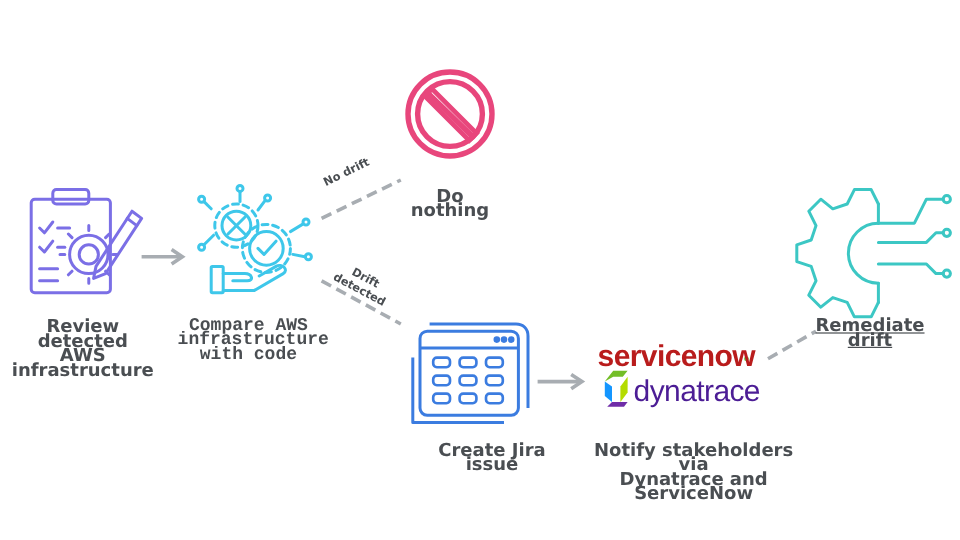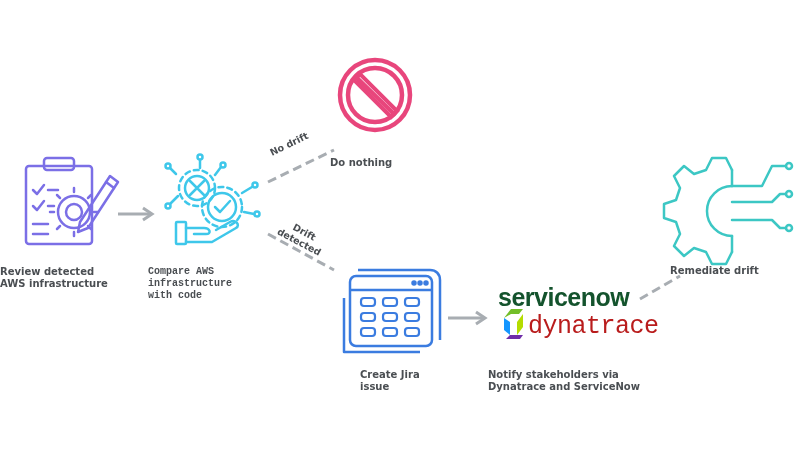--- a/index.html
+++ b/index.html
@@ -1,21 +1,21 @@
 <!DOCTYPE html>
 <html><head>
 <meta charset="utf-8">
 <style>
   html, body { margin:0; padding:0; background:#ffffff; }
   body { width:800px; height:450px; position:relative; overflow:hidden; font-family:"DejaVu Sans", sans-serif; }
   #canvas { position:absolute; left:0; top:0; width:800px; height:450px; }
-  .label { position:absolute; text-align:left; font-weight:bold; font-size:10px; line-height:12px; color:#4a4e52; white-space:pre-line; }
+  .label { position:absolute; text-align:center; font-weight:bold; font-size:15px; line-height:12px; color:#4a4e52; white-space:pre-line; }
   .edge-label { position:absolute; font-weight:bold; font-size:9.5px; color:#4a4e52; white-space:pre-line; text-align:center; line-height:11px; }
-  .logo-sn { position:absolute; font-family:"Liberation Sans", sans-serif; font-size:25px; font-weight:bold; color:#14532d; letter-spacing:-0.5px; }
-  .logo-dt { position:absolute; font-family:Liberation Mono, monospace; font-size:25px; color:#b91c1c; letter-spacing:-0.5px; }
+  .logo-sn { position:absolute; font-family:"Liberation Sans", sans-serif; font-size:25px; font-weight:bold; color:#b91c1c; letter-spacing:-0.5px; }
+  .logo-dt { position:absolute; font-family:Liberation Sans, sans-serif; font-size:25px; color:#4c1d95; letter-spacing:-0.5px; }
 </style>
 </head>
 <body>
 
 <svg id="canvas" width="800" height="450" viewBox="0 0 800 450">
 
   <g stroke="#a8adb2" stroke-width="3" fill="none">
     <line x1="118" y1="214" x2="150" y2="214"></line>
     <polyline points="143,208 152,214 143,220"></polyline>
     <line x1="268" y1="182" x2="334" y2="150" stroke-dasharray="9,5"></line>
@@ -121,20 +121,20 @@
 <div class="label" style="left:0px; top:266px; width:138px;">Review detected
 AWS infrastructure</div>
 <div class="label" style="left:148px; top:266px; width:118px;font-family:Liberation Mono, monospace;">Compare AWS
 infrastructure
 with code</div>
 <div class="label" style="left:330px; top:157px; width:90px;">Do nothing</div>
 <div class="label" style="left:360px; top:369px; width:100px;">Create Jira
 issue</div>
 <div class="label" style="left:488px; top:369px; width:180px;">Notify stakeholders via
 Dynatrace and ServiceNow</div>
-<div class="label" style="left:670px; top:265px; width:110px;">Remediate drift</div>
+<div class="label" style="left:670px; top:265px; width:110px;text-decoration:underline;">Remediate drift</div>
 
 <div class="edge-label" style="left:268px; top:148px; transform:rotate(-26deg); transform-origin:left top;">No drift</div>
 <div class="edge-label" style="left:286px; top:216px; transform:rotate(28deg); transform-origin:left top;">Drift
 detected</div>
 
 <div class="logo-sn" style="left:498px; top:283px;">servicenow</div>
 <div class="logo-dt" style="left:528px; top:312px;">dynatrace</div>
 
 </body></html>

